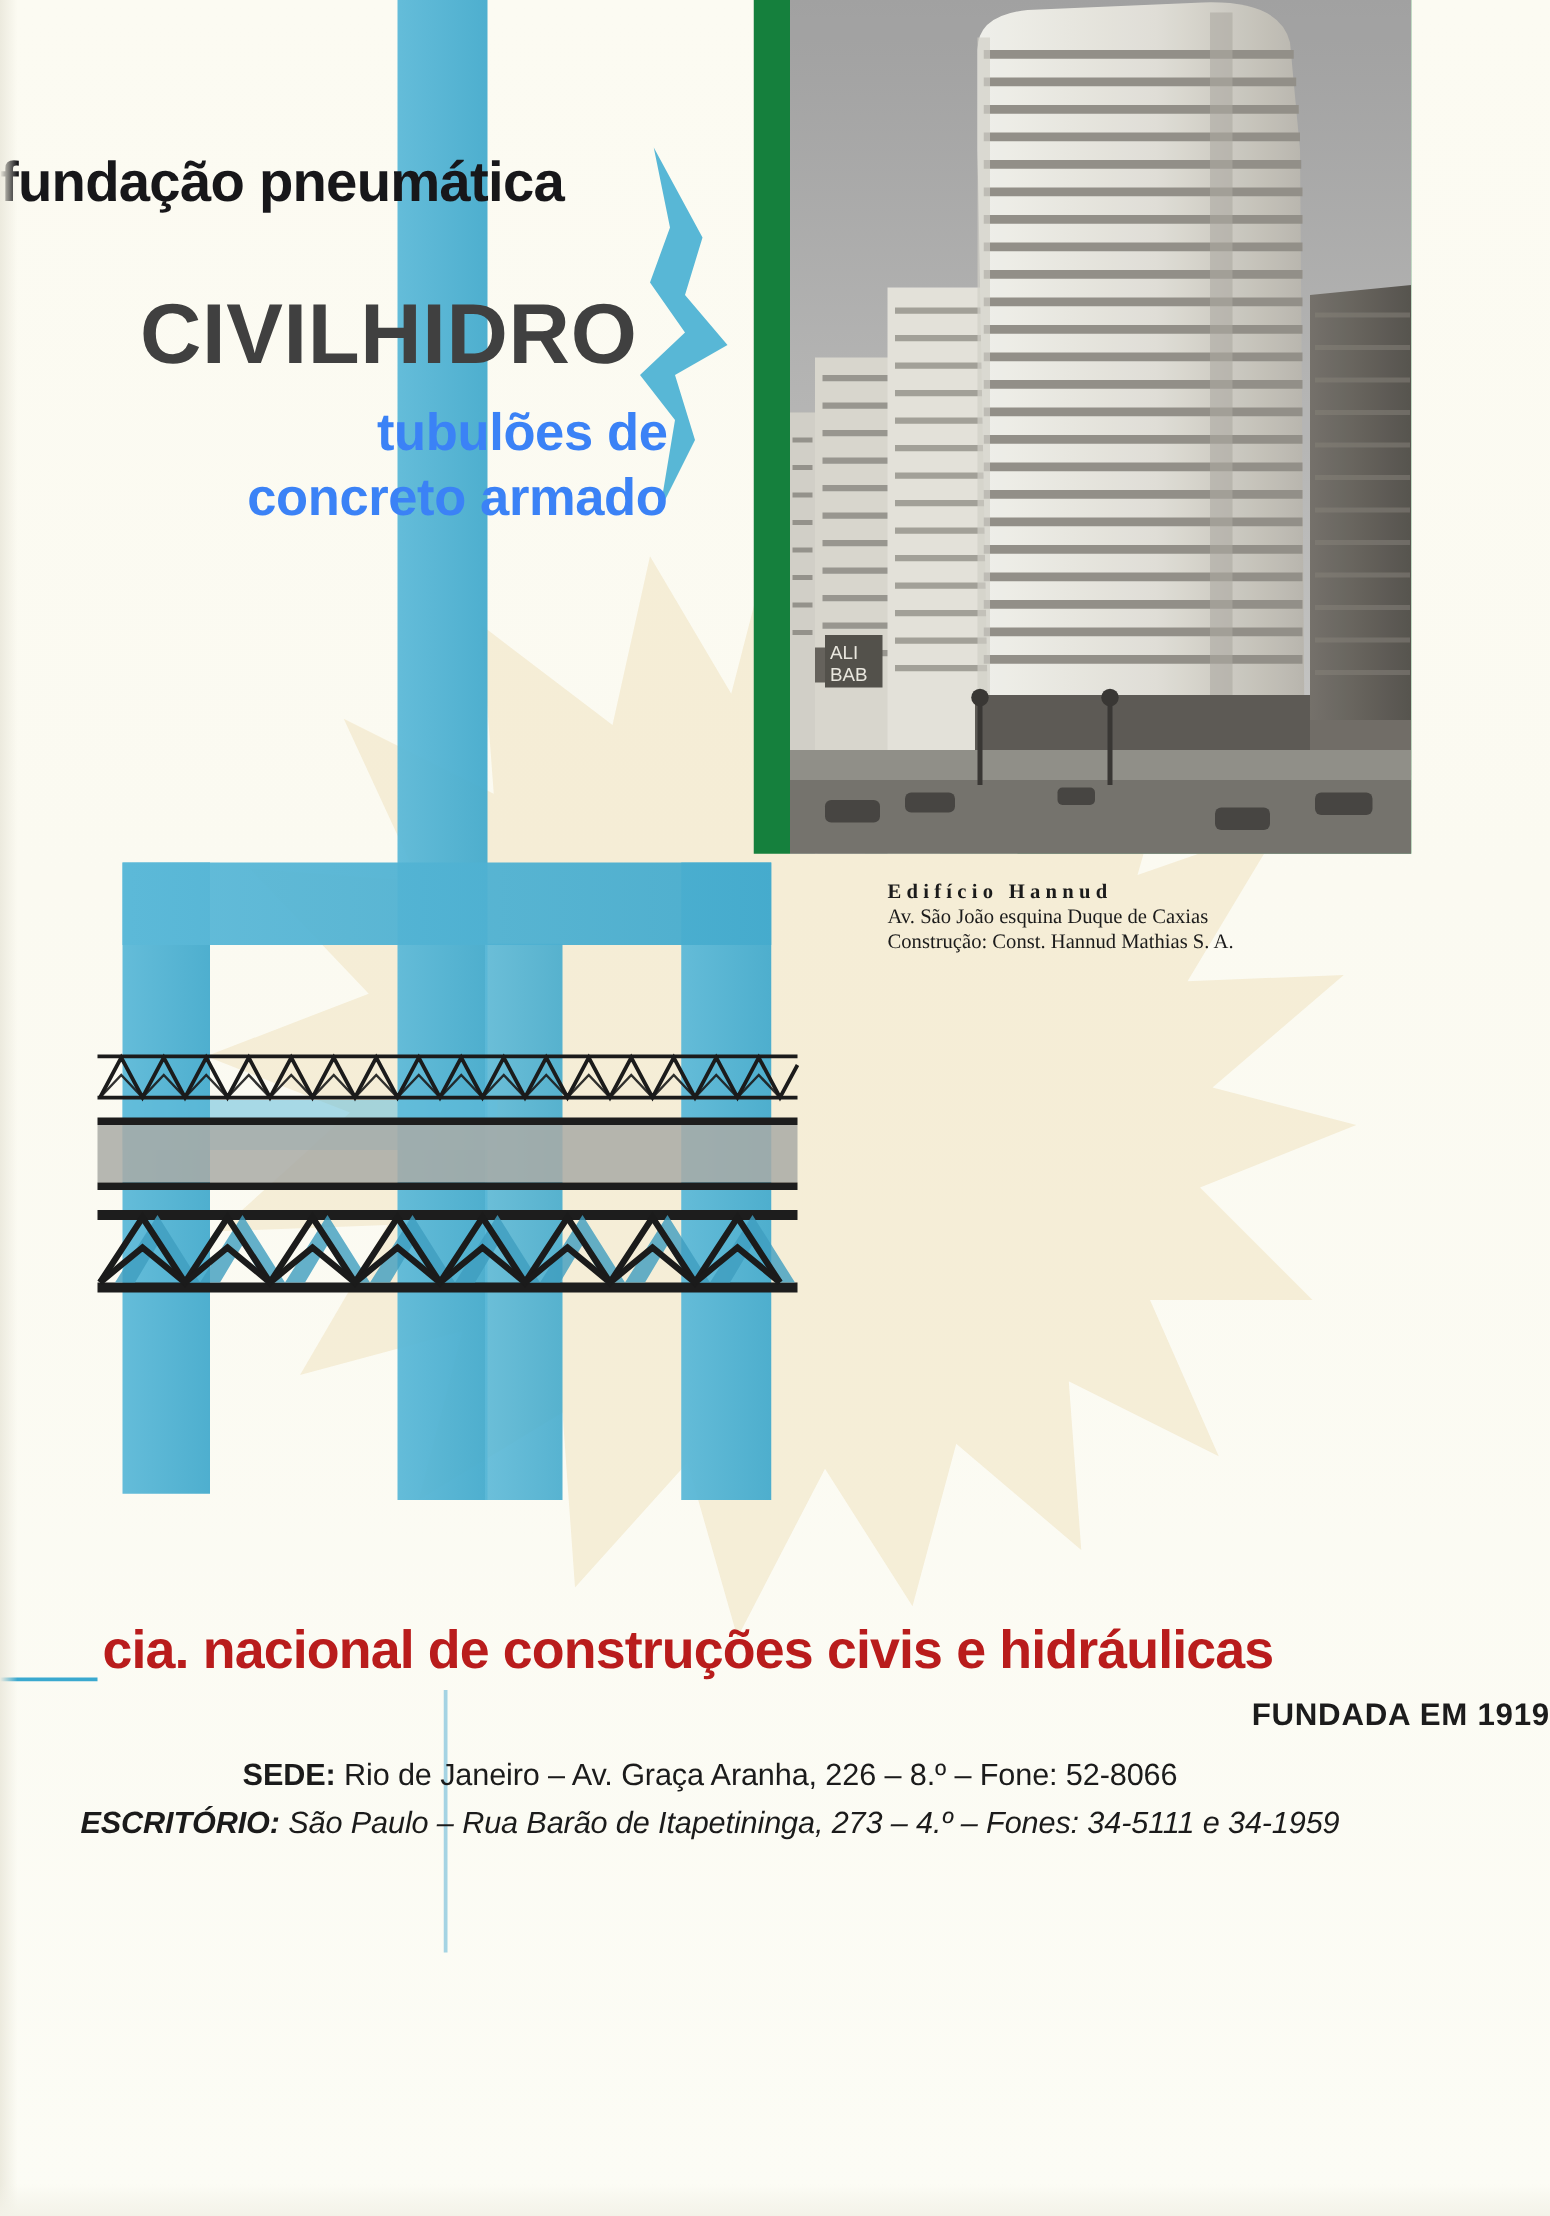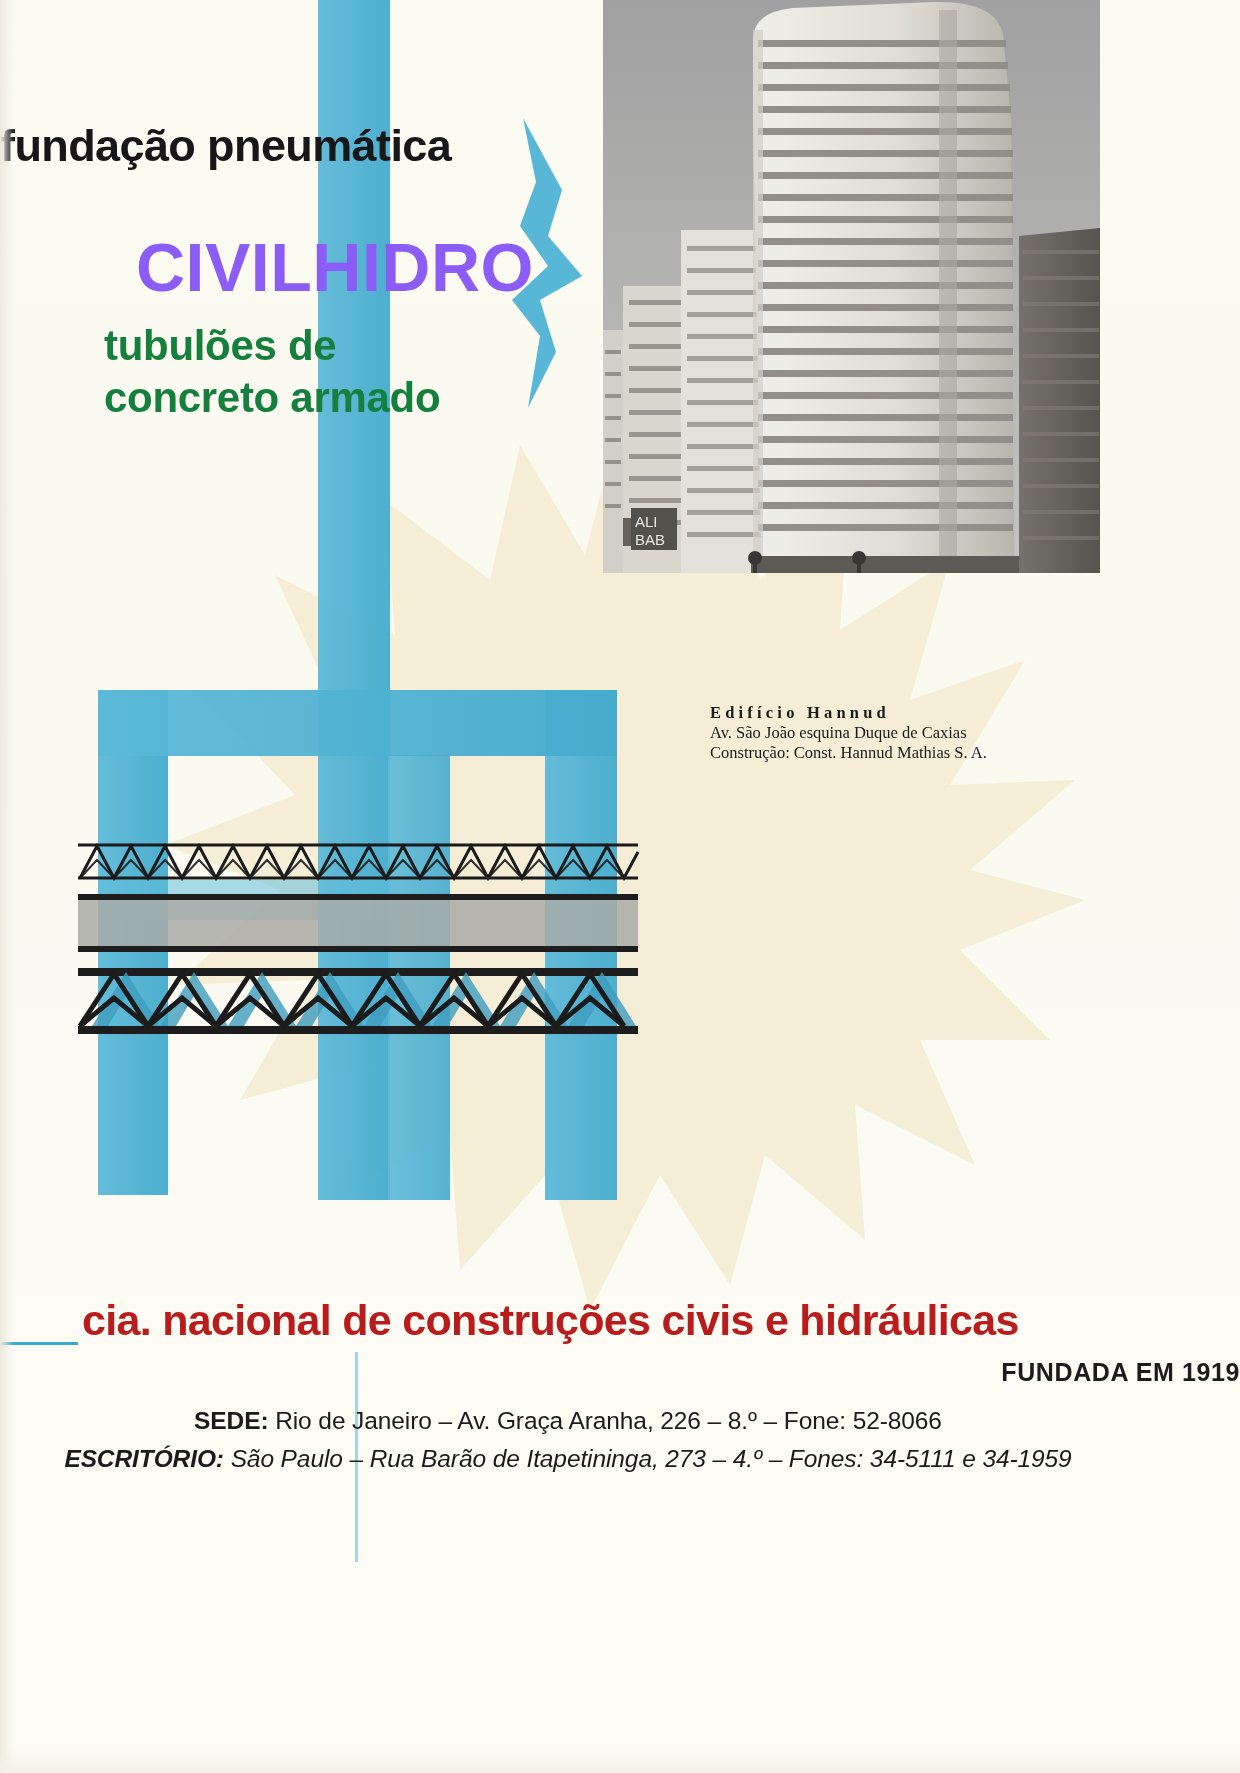--- a/index.html
+++ b/index.html
@@ -50,23 +50,24 @@
 
   
   .blue-art { position: absolute; inset: 0; pointer-events: none; }
 
   
   .photo-wrap {
     position: absolute;
     left: 603px;
     top: 0;
     width: 497px;
-    height: 573px;
+    height: 683px;
     overflow: hidden;
-    background: #22c55e;
+    background: #15803d;
+    padding-left: 29px;
   }
   .photo-caption {
     position: absolute;
     left: 686px;
     top: 703px;
     width: 420px;
     font-family: "Liberation Serif", serif;
     font-size: 16.5px;
     line-height: 20px;
     color: #1b1b1b;
@@ -85,38 +86,38 @@
     top: 120px;
     width: 560px;
     font-size: 45px;
     font-weight: 700;
     letter-spacing: -0.6px;
     color: #17171a;
     font-family: "Liberation Sans", sans-serif;
   }
   .hl2 {
     position: absolute;
-    left: 136px;
+    left: 112px;
     top: 228px;
     font-size: 68px;
     font-weight: 700;
     letter-spacing: 0.5px;
-    color: #8b5cf6;
+    color: #404040;
   }
   .hl3 {
     position: absolute;
     left: 104px;
     top: 320px;
     width: 430px;
-    text-align: left;
+    text-align: right;
     font-size: 42px;
     font-weight: 700;
     line-height: 52px;
     letter-spacing: -0.3px;
-    color: #15803d;
+    color: #3b82f6;
   }
 
   
   .footer-rule {
     position: absolute;
     left: 0;
     top: 1342px;
     width: 78px;
     height: 3px;
     background: #3aa9cf;

